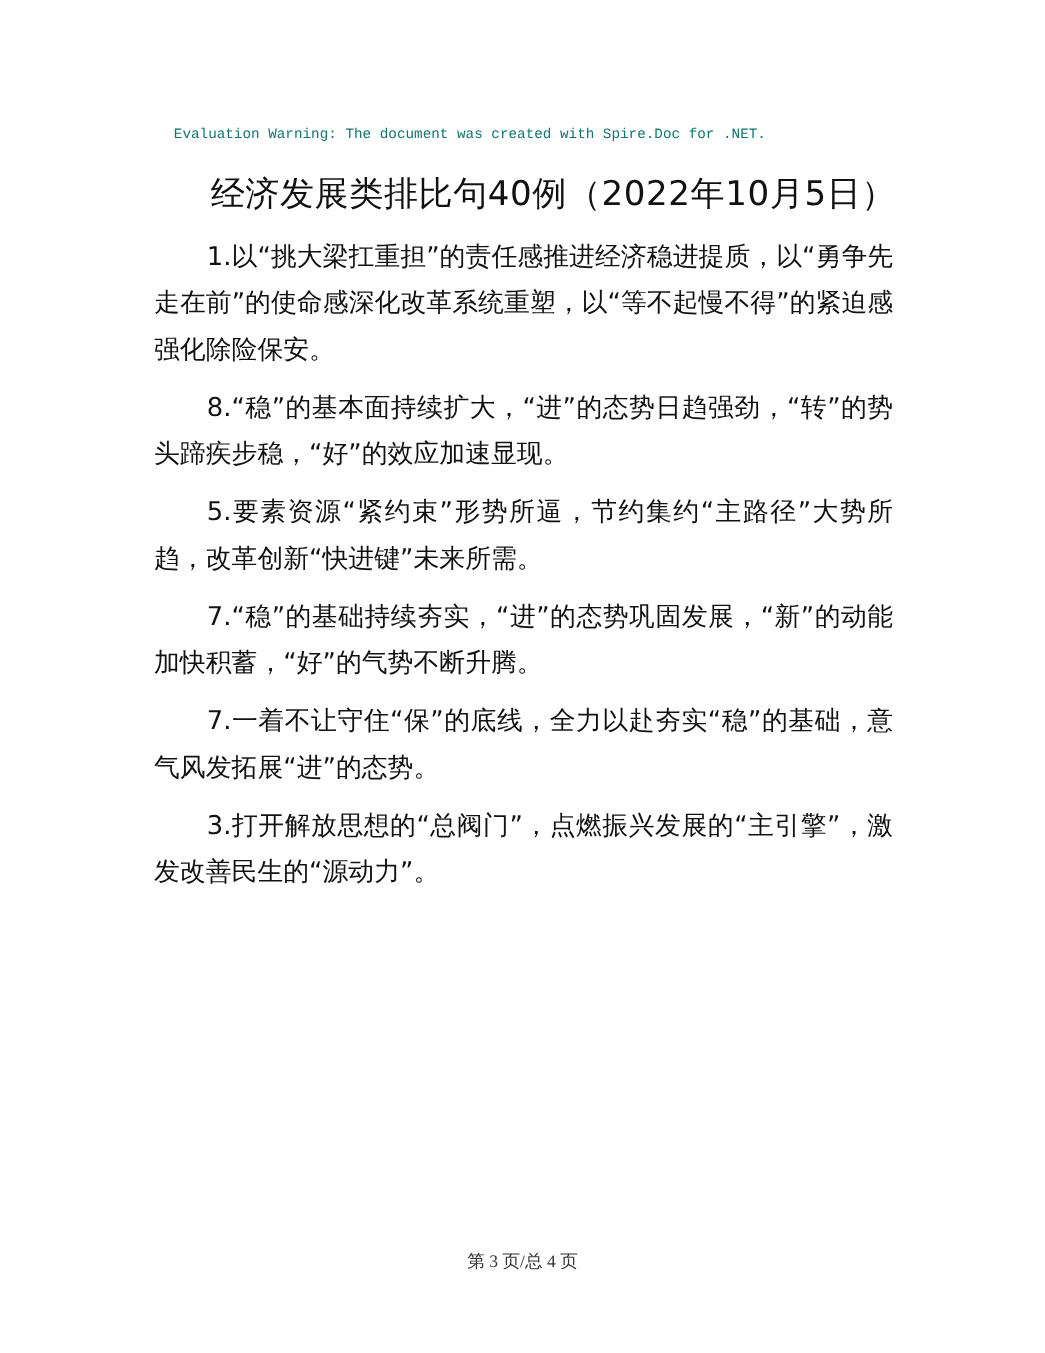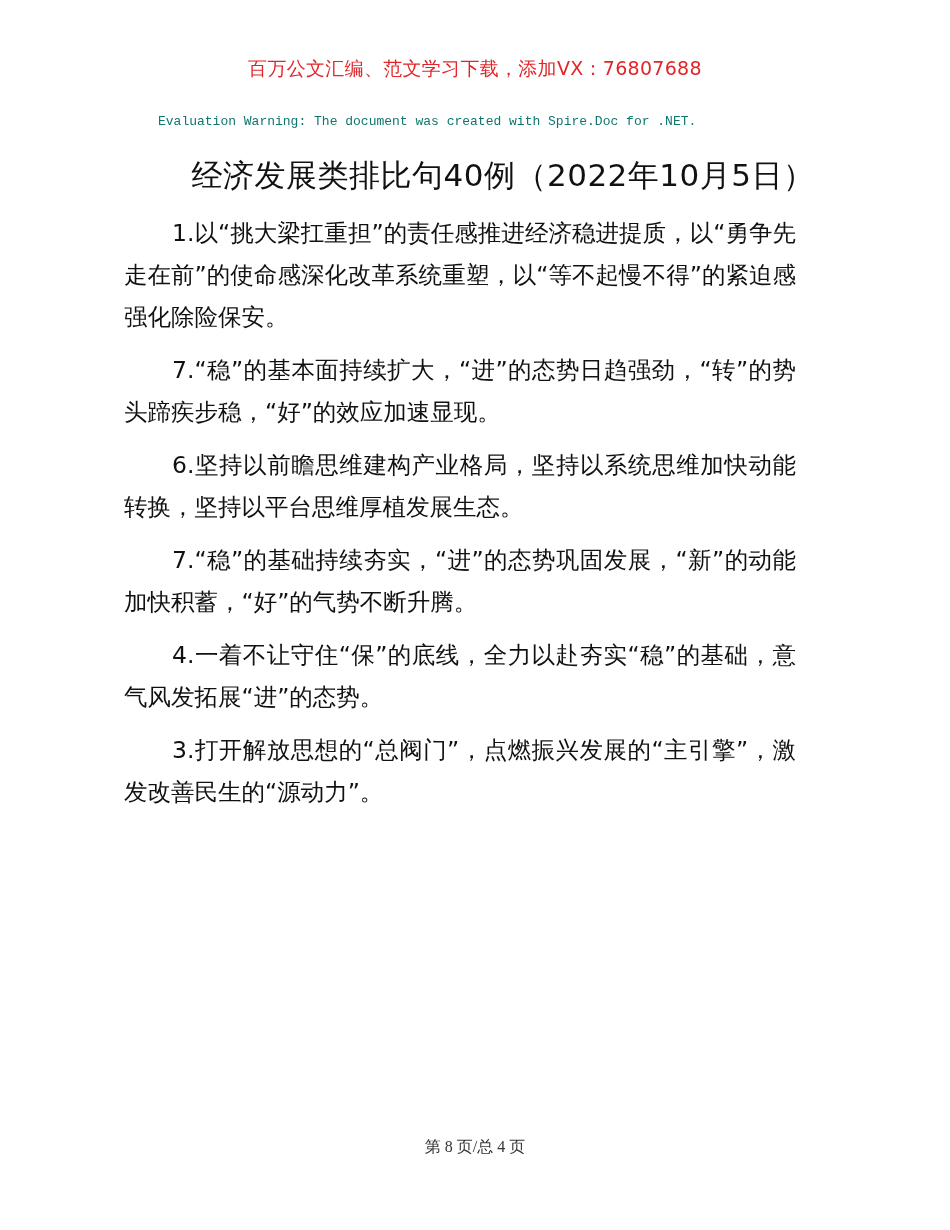--- a/index.html
+++ b/index.html
@@ -12,41 +12,40 @@
   .warning {
     position: absolute; top: 114px; left: 158px; width: 700px;
     font-family: "Liberation Mono", "DejaVu Sans Mono", monospace; font-size: 13px; color: #0f766e;
     white-space: nowrap;
   }
   .title {
     position: absolute; top: 155px; left: 0; width: 950px; text-align: center;
     font-family: "DejaVu Sans", sans-serif; font-size: 31px; color: #111; letter-spacing: 0.5px; padding-left: 28px;
   }
   .body {
-    position: absolute; top: 212px; left: 124px; width: 672px;
+    position: absolute; top: 212px; left: 140px; width: 672px;
     font-family: "DejaVu Sans", sans-serif; font-size: 23.5px; color: #111;
     line-height: 42px;
   }
   .para { margin: 0 0 11px 0; text-indent: 48px; text-align: justify; }
   .footer {
     position: absolute; top: 1137px; left: 0; width: 950px; text-align: center;
     font-family: "Liberation Serif", "DejaVu Serif", serif; font-size: 16px; color: #333;
   }
 </style>
 </head>
 <body>
 
 <div class="page">
-  <div class="banner">百万公文汇编、范文学习下载，添加VX：76807688</div>
   <div class="warning">Evaluation Warning: The document was created with Spire.Doc for .NET.</div>
   <div class="title">经济发展类排比句40例（2022年10月5日）</div>
 
   <div class="body">
     <p class="para">1.以“挑大梁扛重担”的责任感推进经济稳进提质，以“勇争先走在前”的使命感深化改革系统重塑，以“等不起慢不得”的紧迫感强化除险保安。</p>
-    <p class="para">7.“稳”的基本面持续扩大，“进”的态势日趋强劲，“转”的势头蹄疾步稳，“好”的效应加速显现。</p>
-    <p class="para">6.坚持以前瞻思维建构产业格局，坚持以系统思维加快动能转换，坚持以平台思维厚植发展生态。</p>
+    <p class="para">8.“稳”的基本面持续扩大，“进”的态势日趋强劲，“转”的势头蹄疾步稳，“好”的效应加速显现。</p>
+    <p class="para">5.要素资源“紧约束”形势所逼，节约集约“主路径”大势所趋，改革创新“快进键”未来所需。</p>
     <p class="para">7.“稳”的基础持续夯实，“进”的态势巩固发展，“新”的动能加快积蓄，“好”的气势不断升腾。</p>
-    <p class="para">4.一着不让守住“保”的底线，全力以赴夯实“稳”的基础，意气风发拓展“进”的态势。</p>
+    <p class="para">7.一着不让守住“保”的底线，全力以赴夯实“稳”的基础，意气风发拓展“进”的态势。</p>
     <p class="para">3.打开解放思想的“总阀门”，点燃振兴发展的“主引擎”，激发改善民生的“源动力”。</p>
   </div>
 
-  <div class="footer">第 8 页/总 4 页</div>
+  <div class="footer">第 3 页/总 4 页</div>
 </div>
 
 </body></html>

